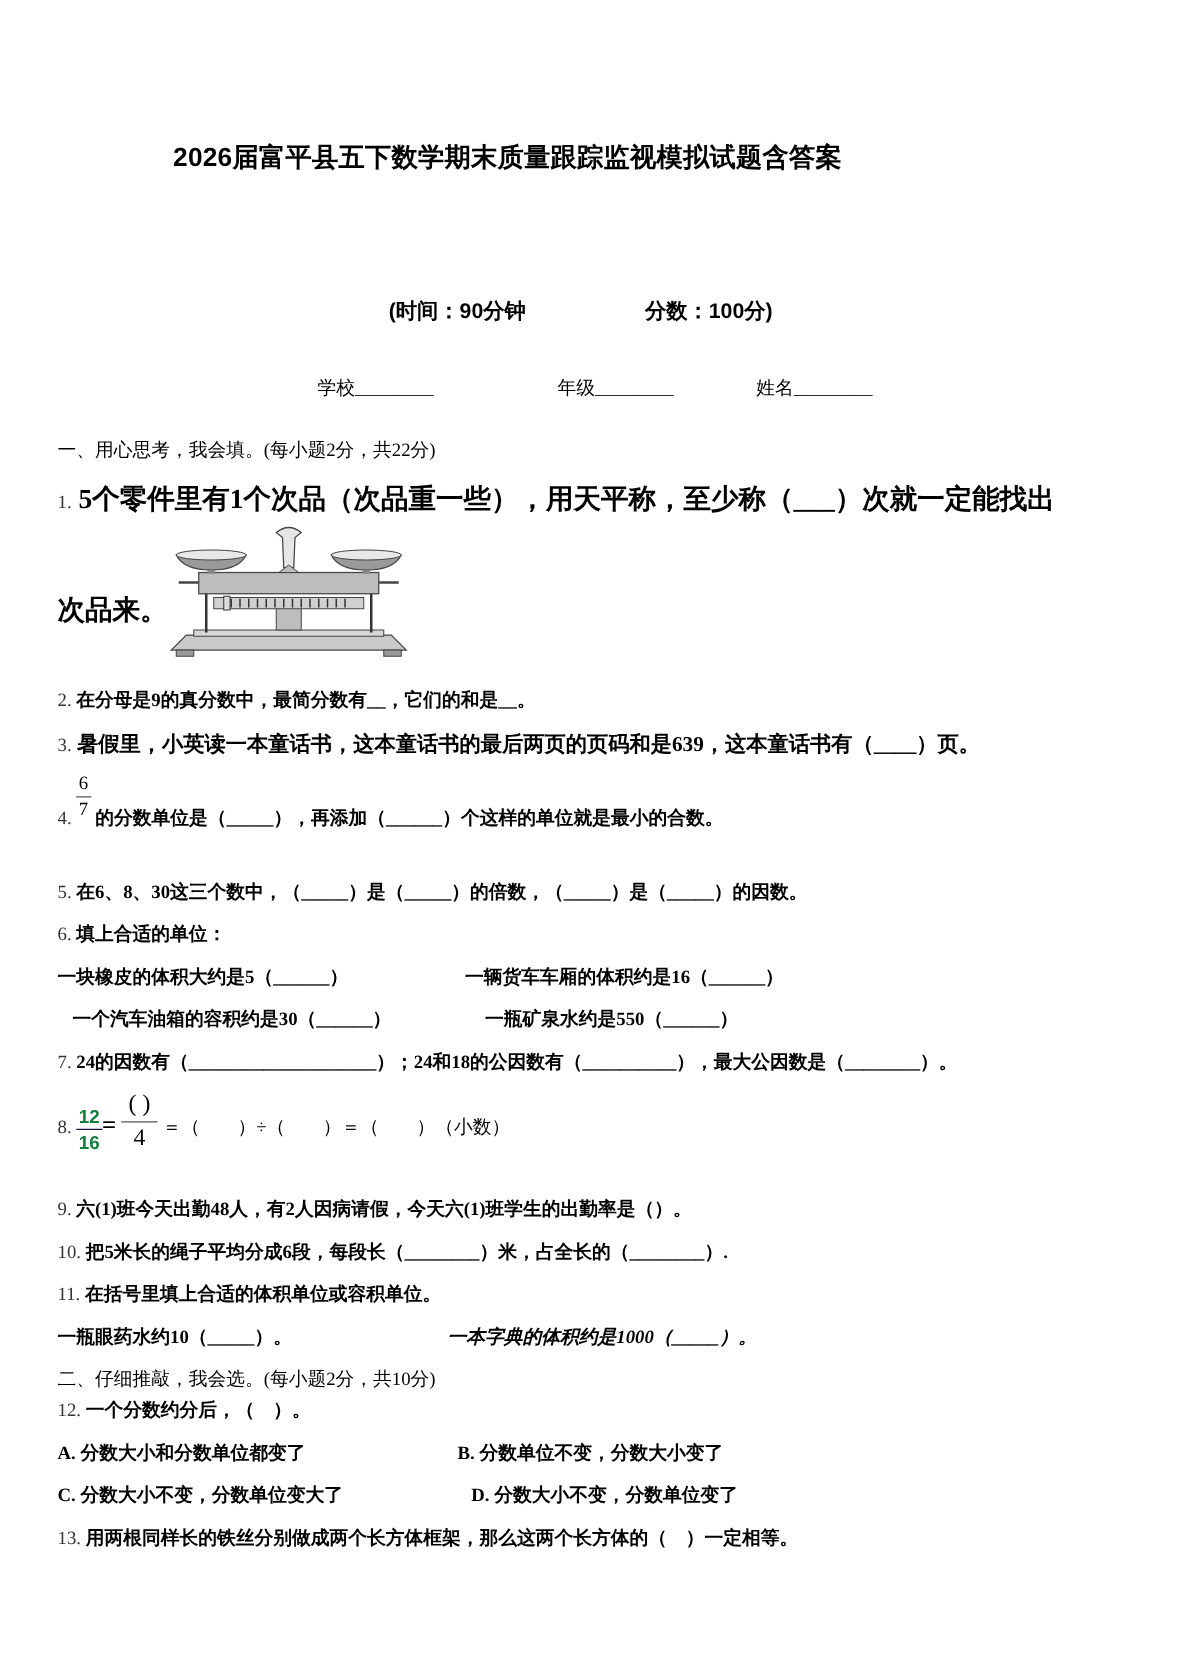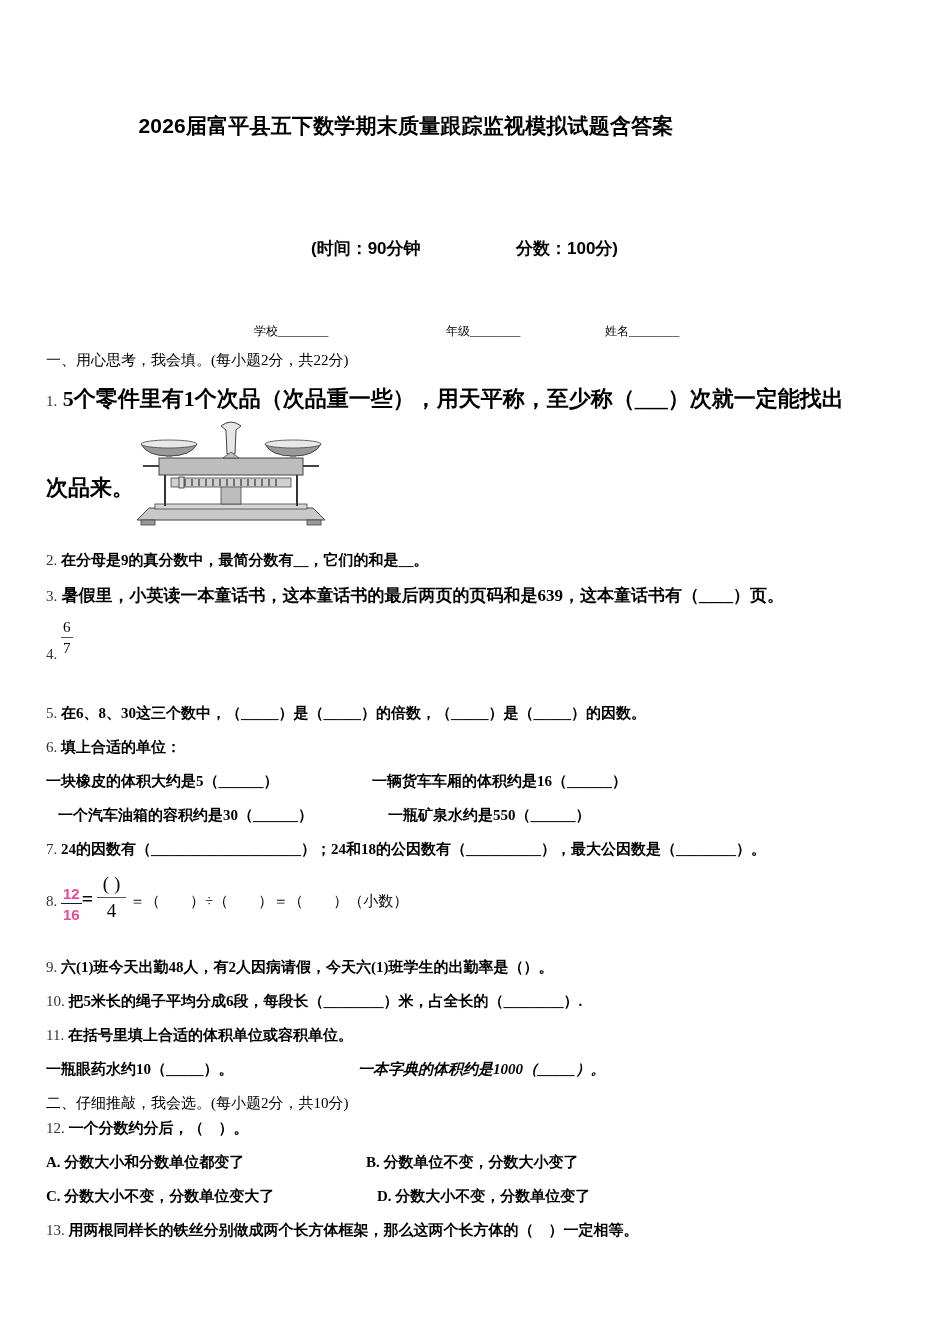--- a/index.html
+++ b/index.html
@@ -2,21 +2,21 @@
 <html><head>
   <meta charset="utf-8">
   <style>
     html, body { margin: 0; padding: 0; background: #ffffff; }
     body { width: 950px; height: 1344px; position: relative; overflow: hidden;
            font-family: "Liberation Serif", "DejaVu Serif", serif; color: #000; }
     .abs { position: absolute; white-space: nowrap; }
     .title { left: 0; width: 812px; top: 112px; text-align: center;
              font-family: "Liberation Sans", "DejaVu Sans", sans-serif; font-weight: bold; font-size: 21px; letter-spacing: 0.2px; }
     .subtitle { top: 237px; font-family: "Liberation Sans", "DejaVu Sans", sans-serif; font-weight: bold; font-size: 17px; }
-    .info { top: 301px; font-family: Liberation Mono, monospace; font-size: 12px; margin-top: 22px; }
+    .info { top: 301px; font-family: Liberation Mono, monospace; font-size: 15px; }
     .sec { font-size: 15px; }
     .q { font-size: 15px; font-weight: bold; }
     .q .num { font-weight: normal; color: #333; }
     .q1 { font-size: 22px; font-weight: bold; top: 384px; left: 46px; }
     .q1 .num { font-size: 15px; font-weight: normal; color: #333; }
     .q1b { font-size: 22px; font-weight: bold; top: 473px; left: 46px; }
     .frac { display: inline-block; vertical-align: middle; text-align: center; line-height: 1; }
     .frac .n { display: block; border-bottom: 1px solid #555; padding: 0 2px 2px; }
     .frac .d { display: block; padding-top: 3px; }
     .scale { position: absolute; left: 135px; top: 418px; width: 192px; height: 110px; }
@@ -98,20 +98,21 @@
     <span class="num" style="font-size:15px;">3.</span>
     <span>暑假里，小英读一本童话书，这本童话书的最后两页的页码和是639，这本童话书有（____）页。</span>
   </div>
 
   <div class="abs q" style="left:46px; top:620px;">
     <span class="num" style="vertical-align:-18px;">4.</span>
     <span class="frac" style="font-weight:normal; font-size:15px;">
       <span class="n">6</span>
       <span class="d">7</span>
     </span>
+    <span style="vertical-align:-18px;">的分数单位是（_____），再添加（______）个这样的单位就是最小的合数。</span>
   </div>
 
   <div class="abs q" style="left:46px; top:704px;">
     <span class="num">5.</span>
     <span>在6、8、30这三个数中，（_____）是（_____）的倍数，（_____）是（_____）的因数。</span>
   </div>
 
   <div class="abs q" style="left:46px; top:738px;">
     <span class="num">6.</span>
     <span>填上合适的单位：</span>
@@ -121,21 +122,21 @@
   <div class="abs q" style="left:58px; top:806px;">一个汽车油箱的容积约是30（______）</div>
   <div class="abs q" style="left:388px; top:806px;">一瓶矿泉水约是550（______）</div>
 
   <div class="abs q" style="left:46px; top:840px;">
     <span class="num">7.</span>
     <span>24的因数有（____________________）；24和18的公因数有（__________），最大公因数是（________）。</span>
   </div>
 
   <div class="abs q" style="left:46px; top:872px;">
     <span class="num" style="vertical-align:-6px;">8.</span>
-    <span class="frac" style="font-family:'Liberation Sans','DejaVu Sans',sans-serif; font-size:15px; color:#ec4899; margin-top:14px;">
+    <span class="frac" style="font-family:'Liberation Sans','DejaVu Sans',sans-serif; font-size:15px; color:#15803d; margin-top:14px;">
       <span class="n" style="border-color:#1a1a40;">12</span>
       <span class="d">16</span>
     </span><span style="font-size:20px; vertical-align:-6px;">=</span>
     <span class="frac" style="font-weight:normal; font-size:19px;">
       <span class="n" style="padding:0 6px 4px;">( )</span>
       <span class="d">4</span>
     </span>
     <span style="font-weight:normal; vertical-align:-6px;">＝（　　）÷（　　）＝（　　）（小数）</span>
   </div>
 

